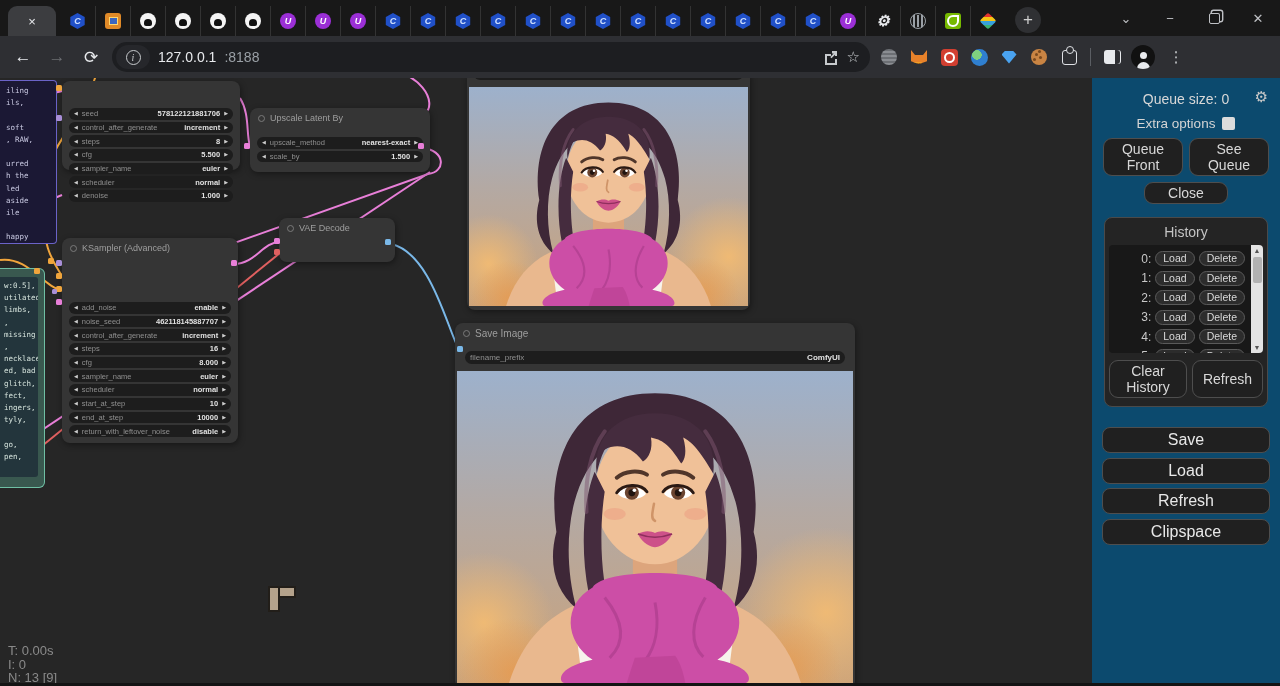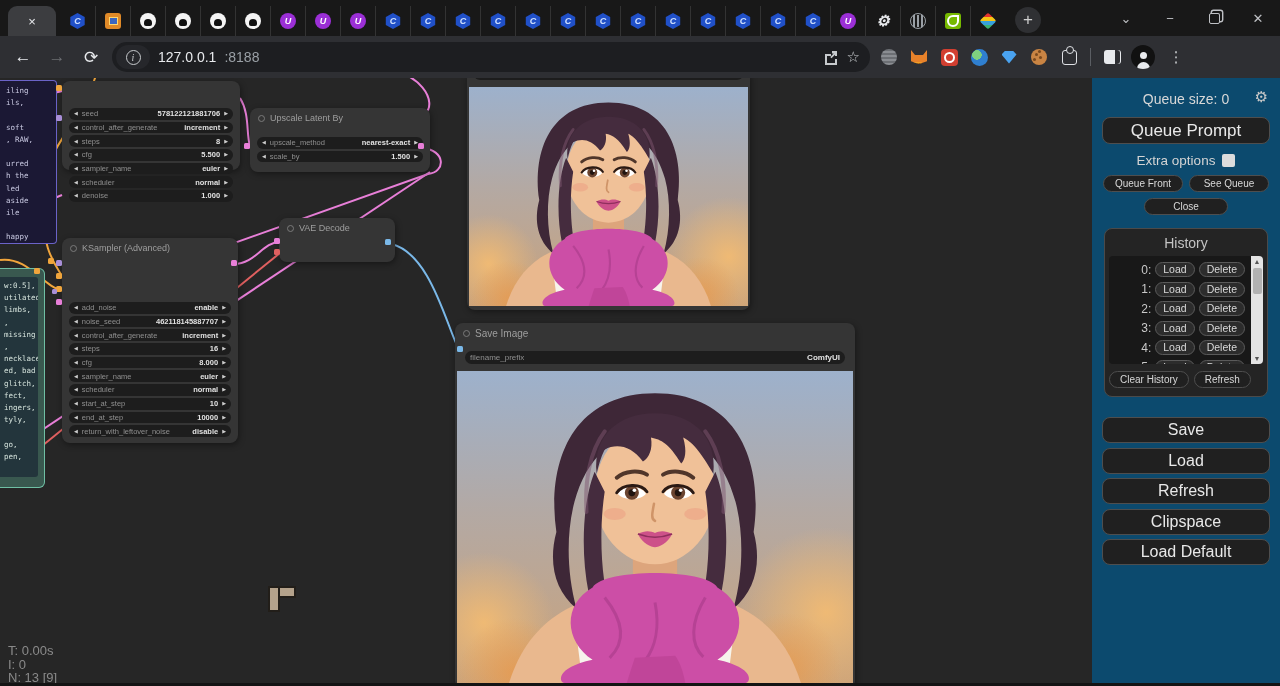--- a/index.html
+++ b/index.html
@@ -125,21 +125,21 @@
   .qrow { display:flex; align-items:center; justify-content:center; padding-top:13px; position:relative; }
   .qsize { font-size:14px; color:#d8d8d8; }
   .gear { position:absolute; right:12px; top:10px; color:#c8c8c8; font-size:15px; }
   .btn { display:block; background:#202020; border:1px solid #4e4e4e; color:#e8e8e8; border-radius:8px;
          text-align:center; cursor:default; }
   .btn-qp { margin:10px auto 0; width:168px; height:27px; font-size:17px; line-height:25px; }
   .extra { display:flex; align-items:center; justify-content:center; gap:7px; margin-top:9px; font-size:13.5px; color:#d4d4d4; }
   .chk { width:13px; height:13px; background:#dcdcdc; border-radius:2px; }
   .pillrow { display:flex; justify-content:center; gap:6px; margin-top:7px; }
   .pill { background:#202020; border:1px solid #4e4e4e; color:#d8d8d8; border-radius:9px;
-          font-size:10px; padding:2px 10px; text-align:center; }
+          font-size:14px; padding:2px 10px; text-align:center; }
   .pill-qf { width:80px; } .pill-sq { width:80px; } .pill-cl { width:84px; margin:6px auto 0; display:block; }
   .history { margin:13px auto 0; width:164px; background:#242424; border:1px solid #4a4a4a; border-radius:8px; padding:4px 4px 8px; }
   .htitle { text-align:center; font-size:14px; color:#c4c4c4; padding:2px 0 5px; }
   .hlist { position:relative; background:#181818; border-radius:4px; height:108px; overflow:hidden; padding:6px 18px 0 10px; }
   .hrow { display:flex; align-items:center; gap:4px; margin-bottom:4.5px; justify-content:flex-end; }
   .hidx { color:#c8c8c8; font-size:12px; width:18px; text-align:right; }
   .hbtn { background:#2c2c2c; border:1px solid #5a5a5a; color:#d8d8d8; border-radius:9px; font-size:10.5px;
           padding:0 7px; height:15px; line-height:13px; }
   .hscroll { position:absolute; right:0; top:0; width:12px; height:108px; background:#e4e4e4; }
   .hs-ar { position:absolute; left:0; width:12px; height:11px; color:#555; font-size:7px; text-align:center; line-height:11px; }
@@ -545,21 +545,20 @@
     <div class="stats">T: 0.00s
 I: 0
 N: 13 [9]</div>
   </div>
 
   <div class="sidebar">
     <div class="qrow">
       <span class="qsize">Queue size: 0</span>
       <span class="gear">⚙</span>
     </div>
-    <button class="btn btn-qp">Queue Prompt</button>
     <div class="extra">
       <span>Extra options</span>
       <span class="chk"></span>
     </div>
     <div class="pillrow">
       <button class="pill pill-qf">Queue Front</button>
       <button class="pill pill-sq">See Queue</button>
     </div>
     <button class="pill pill-cl">Close</button>
 
@@ -608,21 +607,20 @@
         <button class="pill">Clear History</button>
         <button class="pill">Refresh</button>
       </div>
     </div>
 
     <div class="acts">
       <button class="btn act">Save</button>
       <button class="btn act">Load</button>
       <button class="btn act">Refresh</button>
       <button class="btn act">Clipspace</button>
-      <button class="btn act">Load Default</button>
     </div>
   </div>
 
   <div class="bottom-edge"></div>
 
   <svg width="0" height="0" style="position:absolute">
     <defs>
       <linearGradient id="bgG" x1="0" y1="0" x2="0" y2="1">
         <stop offset="0" stop-color="#9db1cc"></stop>
           <stop offset=".45" stop-color="#b3a9a4"></stop>

